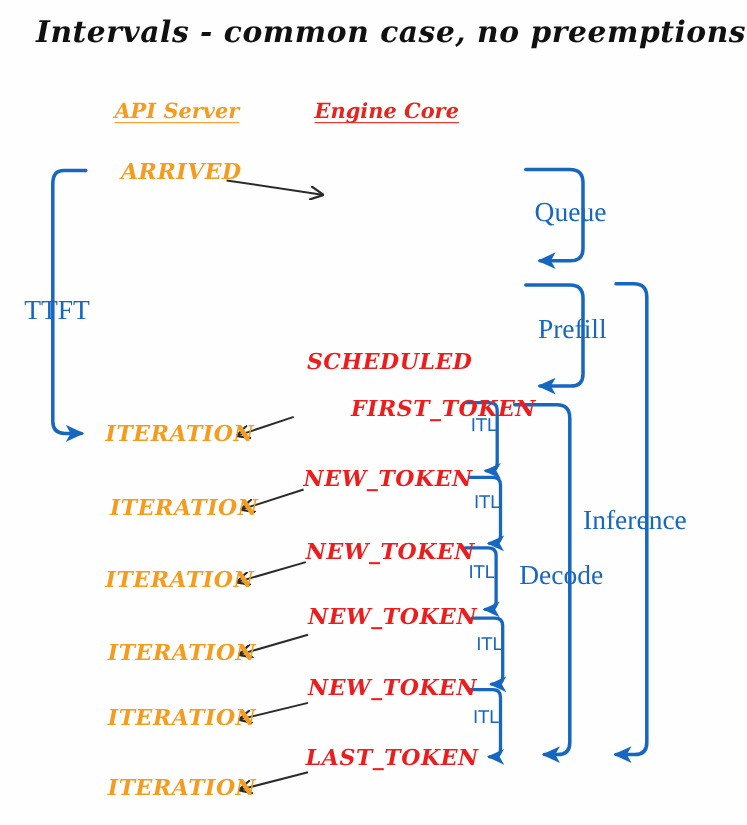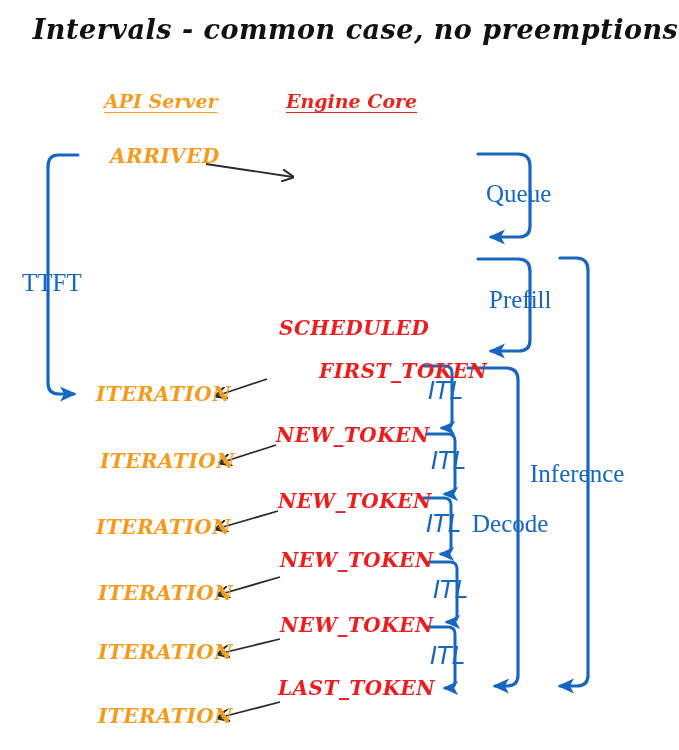--- a/index.html
+++ b/index.html
@@ -43,21 +43,21 @@
   }
   .api{color:#f59b1e;}
   .engine{color:#ee1d1d;}
   
   .blue-lbl{
     font-family:"DejaVu Sans", sans-serif;
     color:#1767c0;
     white-space:nowrap;
   }
   .big-lbl{font-size:25px;font-family:Liberation Serif, serif;}
-  .itl-lbl{font-size:24px;font-style:italic;}
+  .itl-lbl{font-size:16px;}
   svg{position:absolute;left:0;top:0;overflow:visible;}
 </style>
 </head>
 <body>
 
 <div id="root">
 
   <div class="abs" id="title">Intervals - common case, no preemptions</div>
 
   <div class="abs colhead" id="hdr-api">API Server</div>

